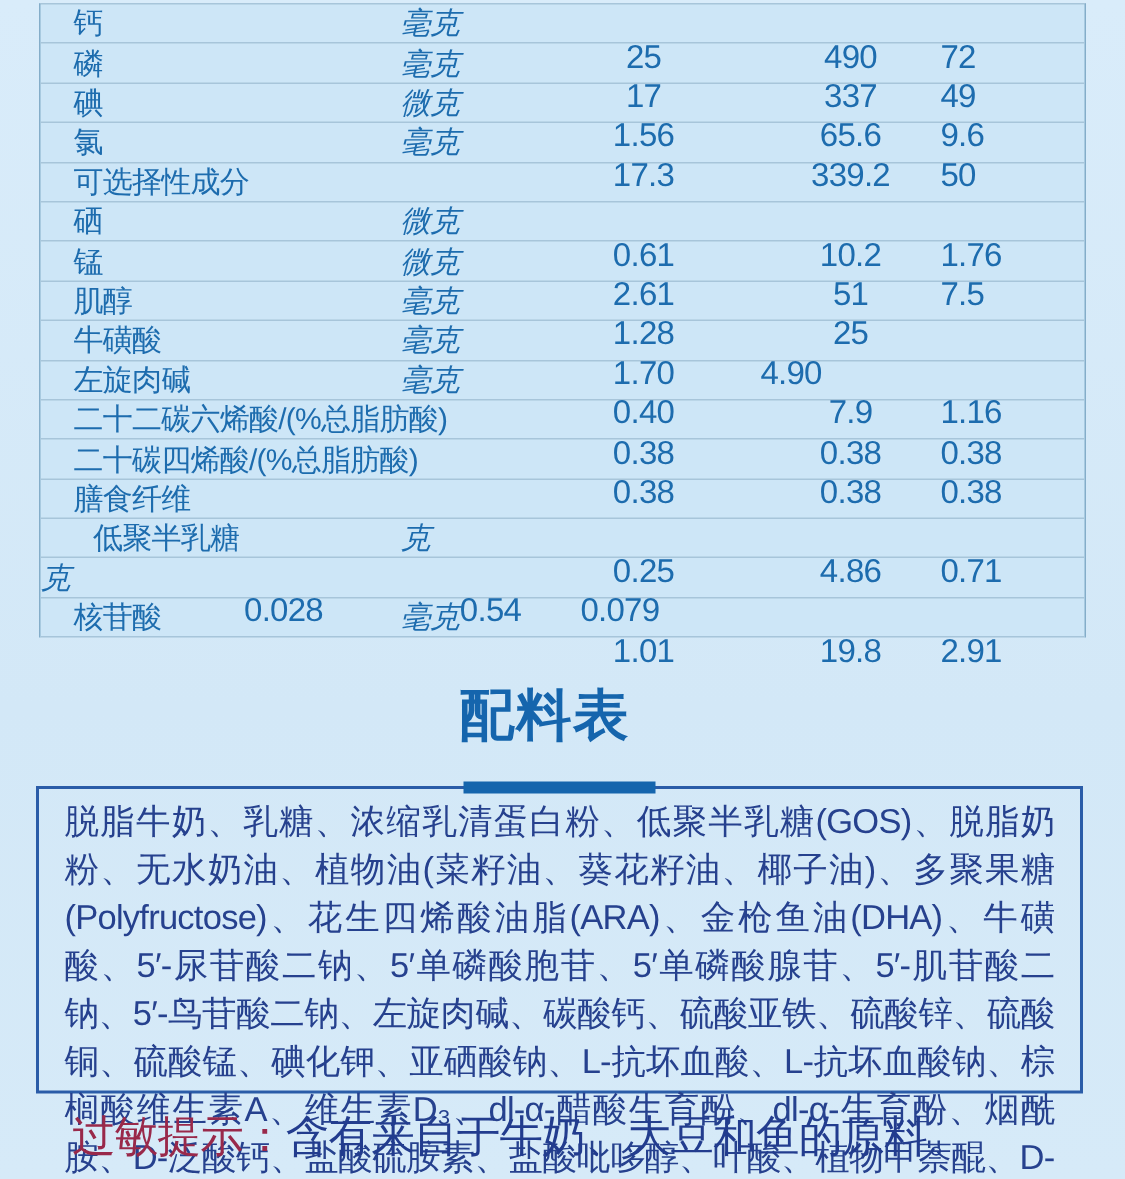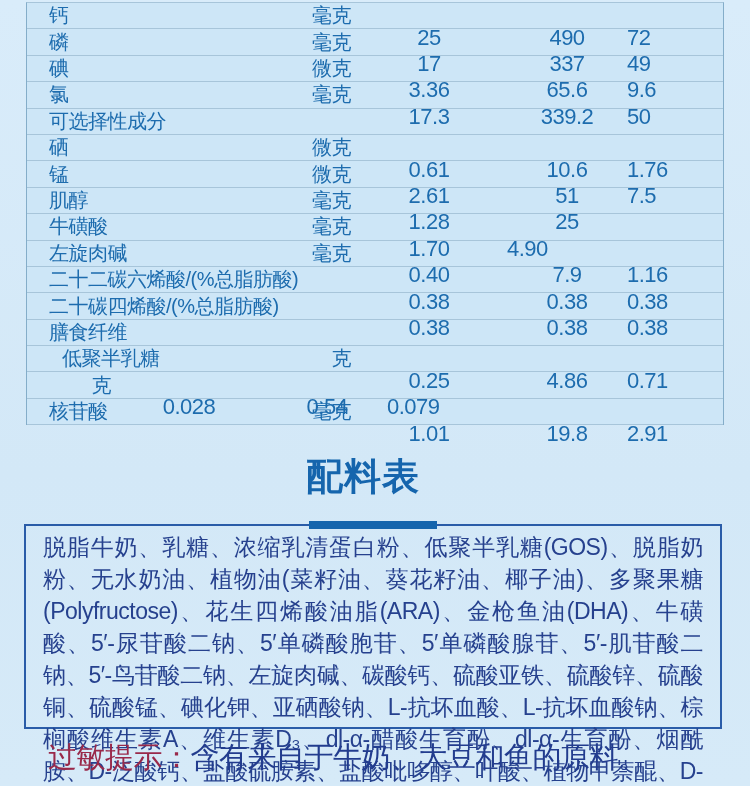--- a/index.html
+++ b/index.html
@@ -15,21 +15,21 @@
     border-left:1px solid #84adc9;border-right:1px solid #84adc9;
     border-top:1px solid #a7c5da;
   }
   .nrow{
     display:flex;align-items:center;height:26.4px;box-sizing:border-box;
     border-bottom:1px solid #a7c5da;color:#1d6cae;
   }
   .c-name{width:240px;box-sizing:border-box;padding-left:22px;font-size:20px;
     white-space:nowrap;letter-spacing:-0.5px;}
   .c-name.indent{padding-left:35px;}
-  .c-unit{width:84px;text-align:right;font-size:20px;letter-spacing:-0.5px;}
+  .c-unit{width:84px;text-align:left;font-size:20px;letter-spacing:-0.5px;font-style:italic;}
   .c-v1{width:156px;text-align:center;}
   .c-v2{width:120px;text-align:center;}
   .c-v3{width:96px;text-align:left;}
   .num{font-size:22px;letter-spacing:-0.5px;margin-top:44px;}
   
   .ingredients-title{
     position:absolute;top:452px;left:0;width:726px;text-align:center;
     font-size:37px;font-weight:bold;color:#1565ad;letter-spacing:1px;
   }
   .ingredients-box{
@@ -66,21 +66,21 @@
     <div class="nrow">
     <span class="c-name">磷</span>
     <span class="c-unit">毫克</span>
     <span class="c-v1 num">17</span>
     <span class="c-v2 num">337</span>
     <span class="c-v3 num">49</span>
   </div>
     <div class="nrow">
     <span class="c-name">碘</span>
     <span class="c-unit">微克</span>
-    <span class="c-v1 num">3.36</span>
+    <span class="c-v1 num">1.56</span>
     <span class="c-v2 num">65.6</span>
     <span class="c-v3 num">9.6</span>
   </div>
     <div class="nrow">
     <span class="c-name">氯</span>
     <span class="c-unit">毫克</span>
     <span class="c-v1 num">17.3</span>
     <span class="c-v2 num">339.2</span>
     <span class="c-v3 num">50</span>
   </div>
@@ -88,21 +88,21 @@
     <span class="c-name">可选择性成分</span>
     <span class="c-unit"></span>
     <span class="c-v1 num"></span>
     <span class="c-v2 num"></span>
     <span class="c-v3 num"></span>
   </div>
     <div class="nrow">
     <span class="c-name">硒</span>
     <span class="c-unit">微克</span>
     <span class="c-v1 num">0.61</span>
-    <span class="c-v2 num">10.6</span>
+    <span class="c-v2 num">10.2</span>
     <span class="c-v3 num">1.76</span>
   </div>
     <div class="nrow">
     <span class="c-name">锰</span>
     <span class="c-unit">微克</span>
     <span class="c-v1 num">2.61</span>
     <span class="c-v2 num">51</span>
     <span class="c-v3 num">7.5</span>
   </div>
     <div class="nrow">

